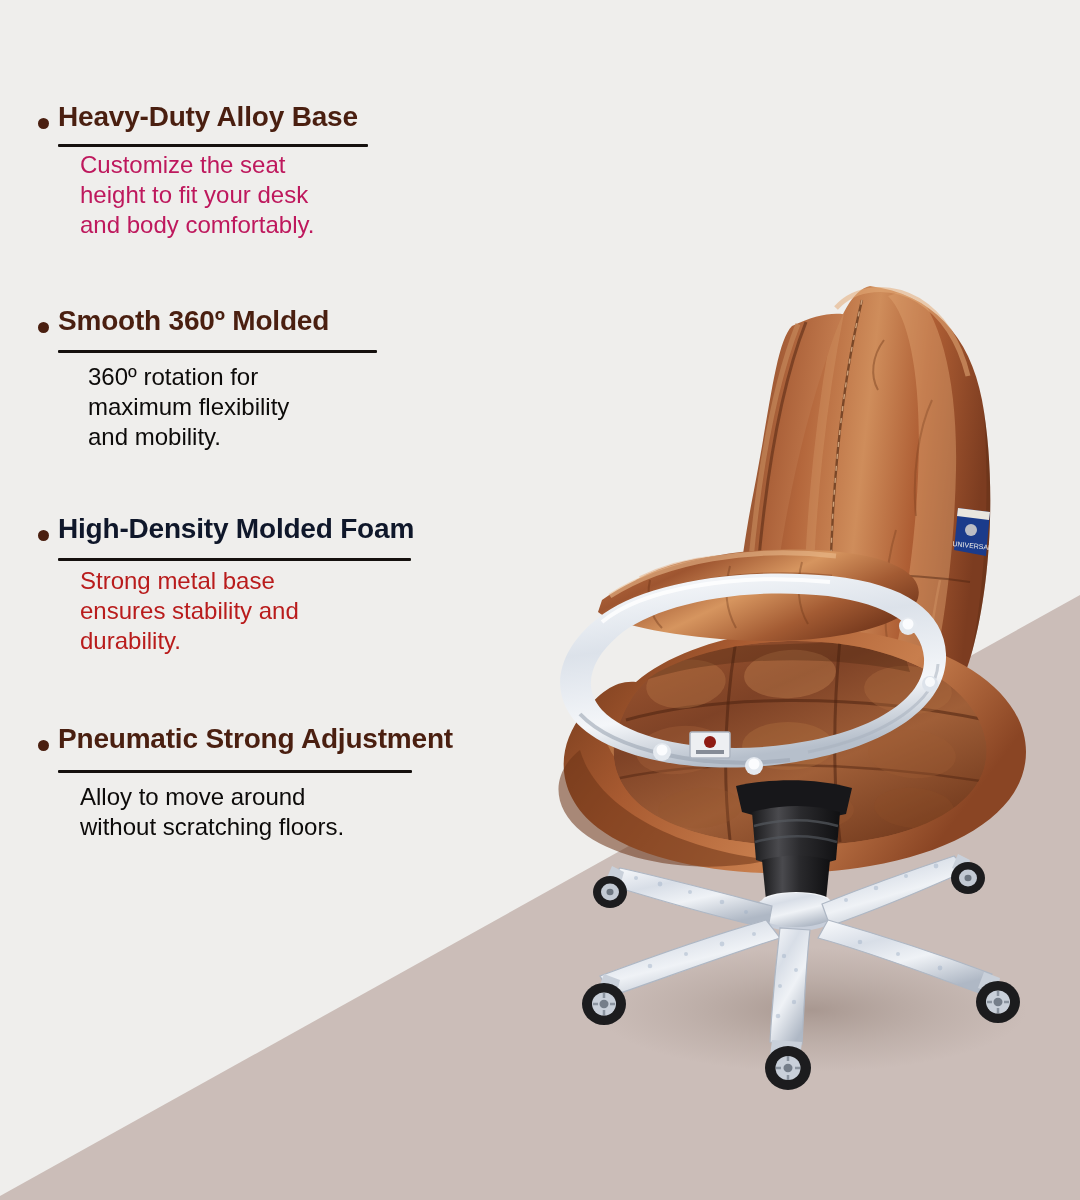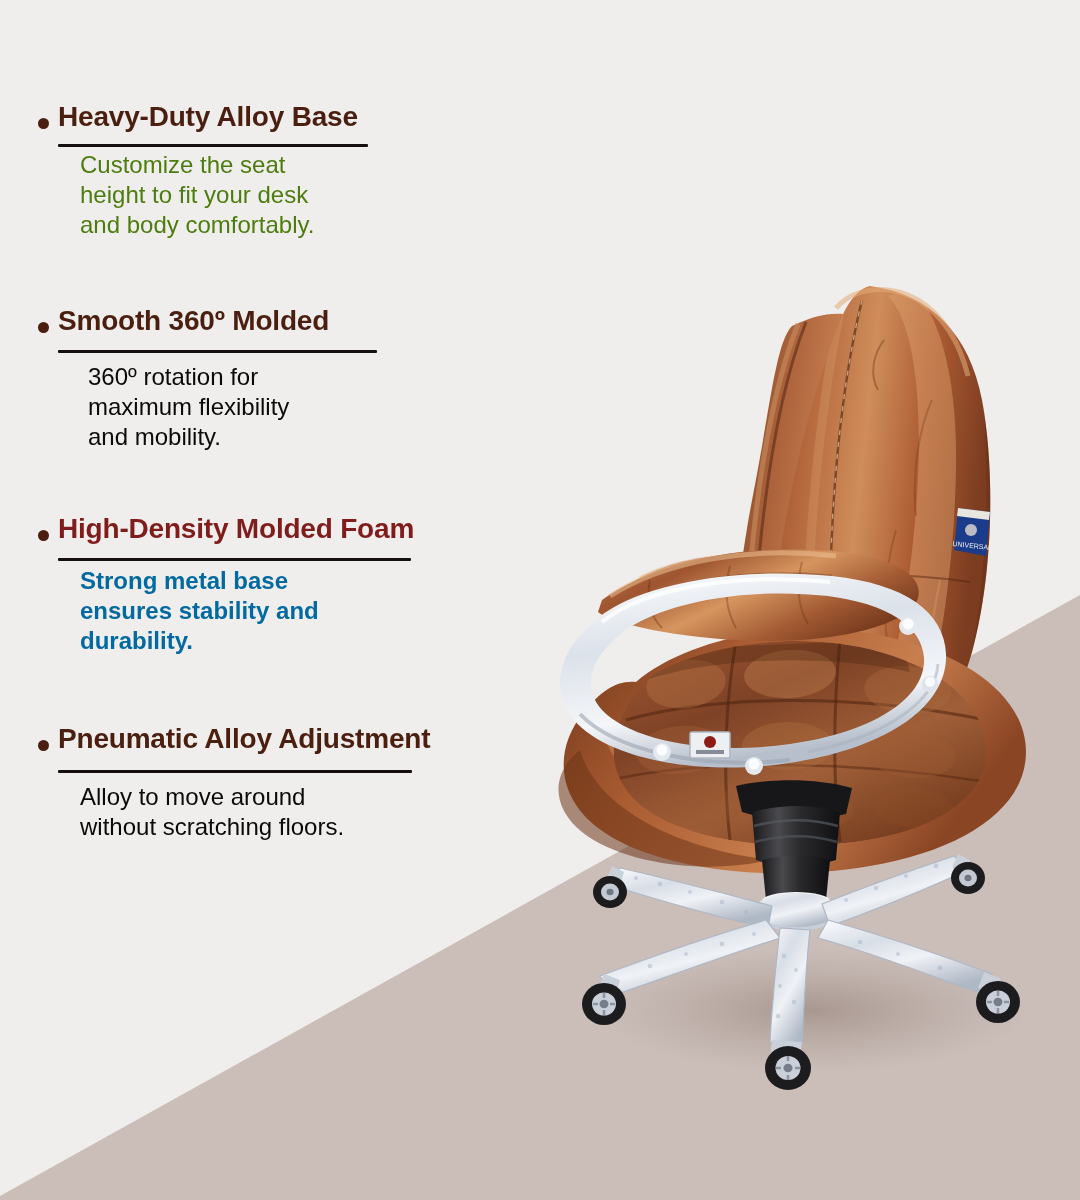--- a/index.html
+++ b/index.html
@@ -336,51 +336,51 @@
   </div>
 
   <div class="features">
 
     <div class="feature f1">
       <span class="bullet" style="background: rgb(74, 31, 16);"></span>
       <div class="head-wrap">
         <h2 class="head" style="color: rgb(74, 31, 16);">Heavy-Duty Alloy Base</h2>
       </div>
       <span class="rule" style="background: rgb(21, 16, 14);"></span>
-      <p class="body-text" style="color: #4d7c0f;">Customize the seat
+      <p class="body-text" style="color: #be185d;">Customize the seat
 height to fit your desk
 and body comfortably.</p>
     </div>
 
     <div class="feature f2">
       <span class="bullet" style="background: rgb(74, 31, 16);"></span>
       <div class="head-wrap">
         <h2 class="head" style="color: rgb(74, 31, 16);">Smooth 360º Molded</h2>
       </div>
       <span class="rule" style="background: rgb(21, 16, 14);"></span>
       <p class="body-text" style="color: rgb(13, 11, 10); margin-left: 8px;">360º rotation for
 maximum flexibility
 and mobility.</p>
     </div>
 
     <div class="feature f3">
       <span class="bullet" style="background: rgb(74, 31, 16);"></span>
       <div class="head-wrap">
-        <h2 class="head" style="color: #7f1d1d;">High-Density Molded Foam</h2>
+        <h2 class="head" style="color: #0f172a;">High-Density Molded Foam</h2>
       </div>
       <span class="rule" style="background: rgb(21, 16, 14);"></span>
-      <p class="body-text" style="color: #0369a1; font-weight: bold;">Strong metal base
+      <p class="body-text" style="color: #b91c1c;">Strong metal base
 ensures stability and
 durability.</p>
     </div>
 
     <div class="feature f4">
       <span class="bullet" style="background: rgb(74, 31, 16);"></span>
       <div class="head-wrap">
-        <h2 class="head" style="color: rgb(74, 31, 16);">Pneumatic Alloy Adjustment</h2>
+        <h2 class="head" style="color: rgb(74, 31, 16);">Pneumatic Strong Adjustment</h2>
       </div>
       <span class="rule" style="background: rgb(21, 16, 14);"></span>
       <p class="body-text" style="color: rgb(13, 11, 10);">Alloy to move around
 without scratching floors.</p>
     </div>
 
   </div>
 </div>
 
 </body></html>

